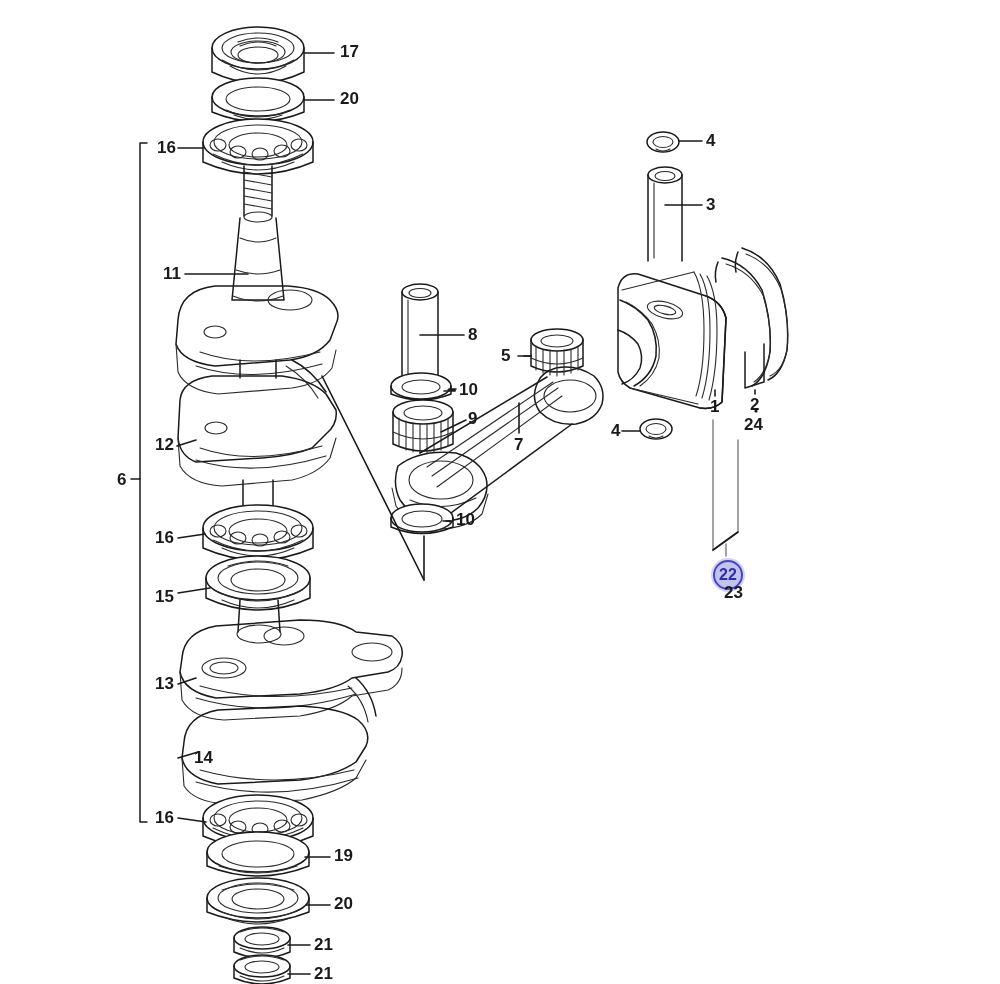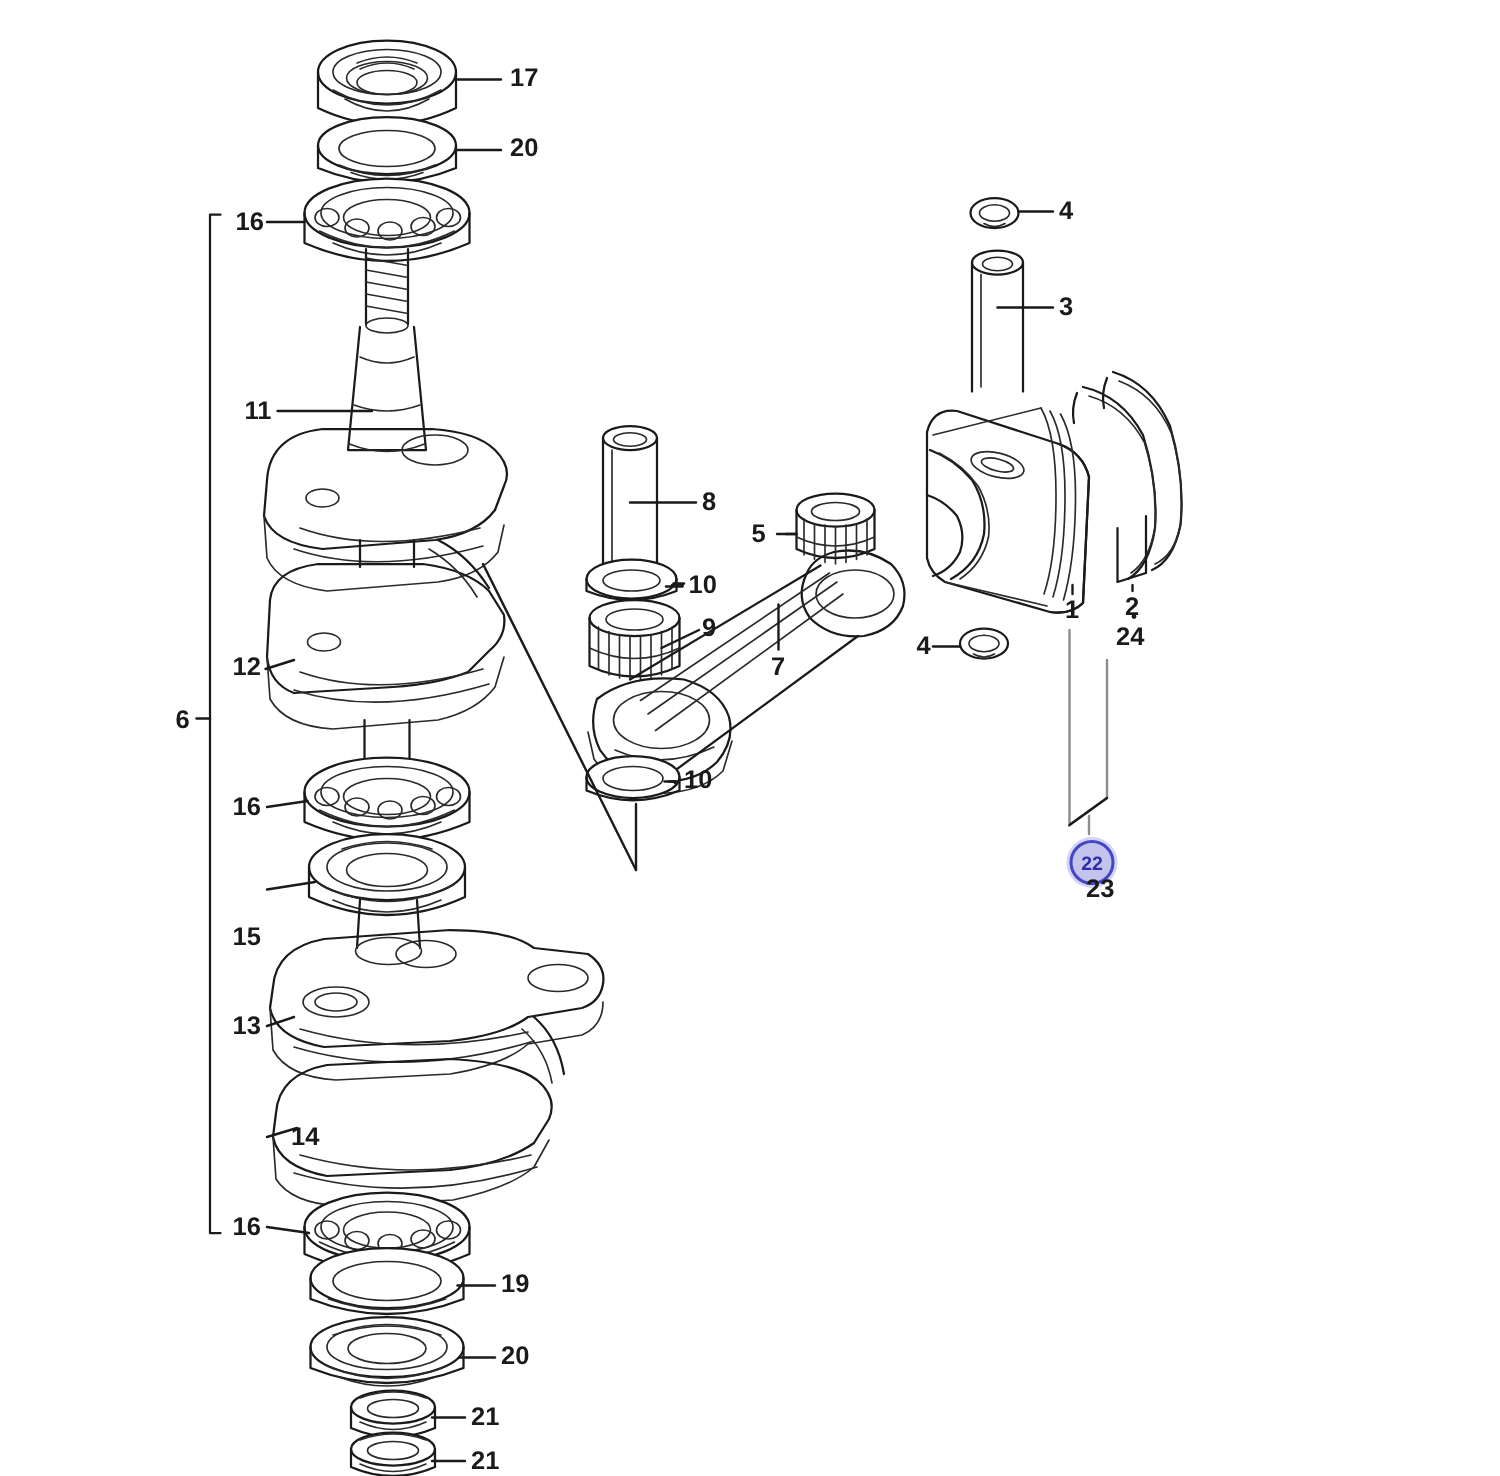--- a/index.html
+++ b/index.html
@@ -35,21 +35,21 @@
   .callout.hi {
     width: 26px;
     height: 26px;
     border-radius: 50%;
     background: #c3c4ee;
     border: 2px solid #4545c8;
     color: #2d2dad;
     display: flex;
     align-items: center;
     justify-content: center;
-    font-size: 13px;
+    font-size: 16px;
     box-shadow: 0 0 0 2px rgba(130,130,230,0.35);
   }
 </style>
 </head>
 <body>
 
 <div id="page">
 
   <svg id="diagram-svg" viewBox="0 0 1000 984">
     <defs>
@@ -449,21 +449,21 @@
   <div class="callout" style="left:710px; top:398px;">1</div>
   <div class="callout" style="left:750px; top:396px;">2</div>
   <div class="callout" style="left:468px; top:410px;">9</div>
   <div class="callout" style="left:611px; top:422px;">4</div>
   <div class="callout" style="left:744px; top:416px;">24</div>
   <div class="callout" style="left:155px; top:436px;">12</div>
   <div class="callout" style="left:514px; top:436px;">7</div>
   <div class="callout" style="left:117px; top:471px;">6</div>
   <div class="callout" style="left:456px; top:511px;">10</div>
   <div class="callout" style="left:155px; top:529px;">16</div>
-  <div class="callout" style="left:155px; top:616px;">15</div>
+  <div class="callout" style="left:155px; top:588px;">15</div>
   <div class="callout hi" style="left:713px; top:560px;">22</div>
   <div class="callout" style="left:724px; top:584px;">23</div>
   <div class="callout" style="left:155px; top:675px;text-align:right;">13</div>
   <div class="callout" style="left:155px; top:749px;margin-left:39px;">14</div>
   <div class="callout" style="left:155px; top:809px;">16</div>
   <div class="callout" style="left:334px; top:847px;">19</div>
   <div class="callout" style="left:334px; top:895px;">20</div>
   <div class="callout" style="left:314px; top:936px;">21</div>
   <div class="callout" style="left:314px; top:965px;">21</div>
 

